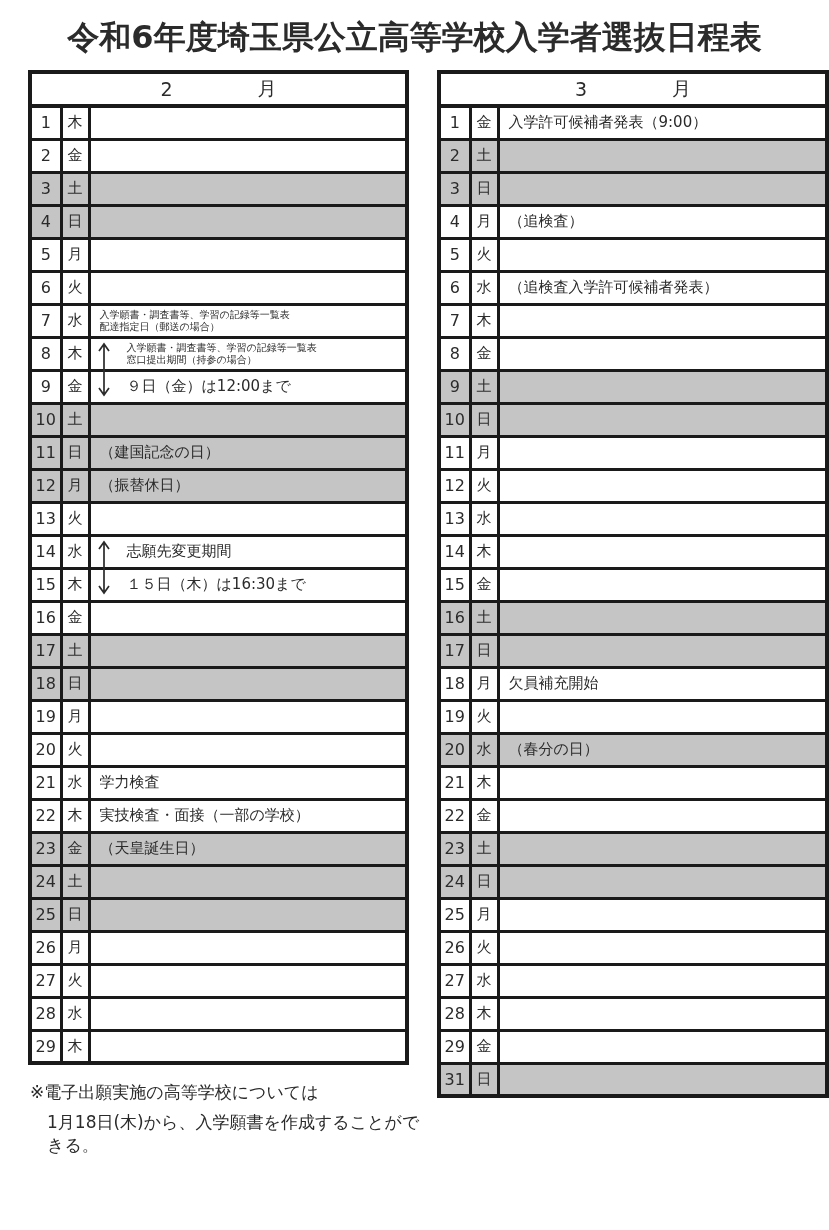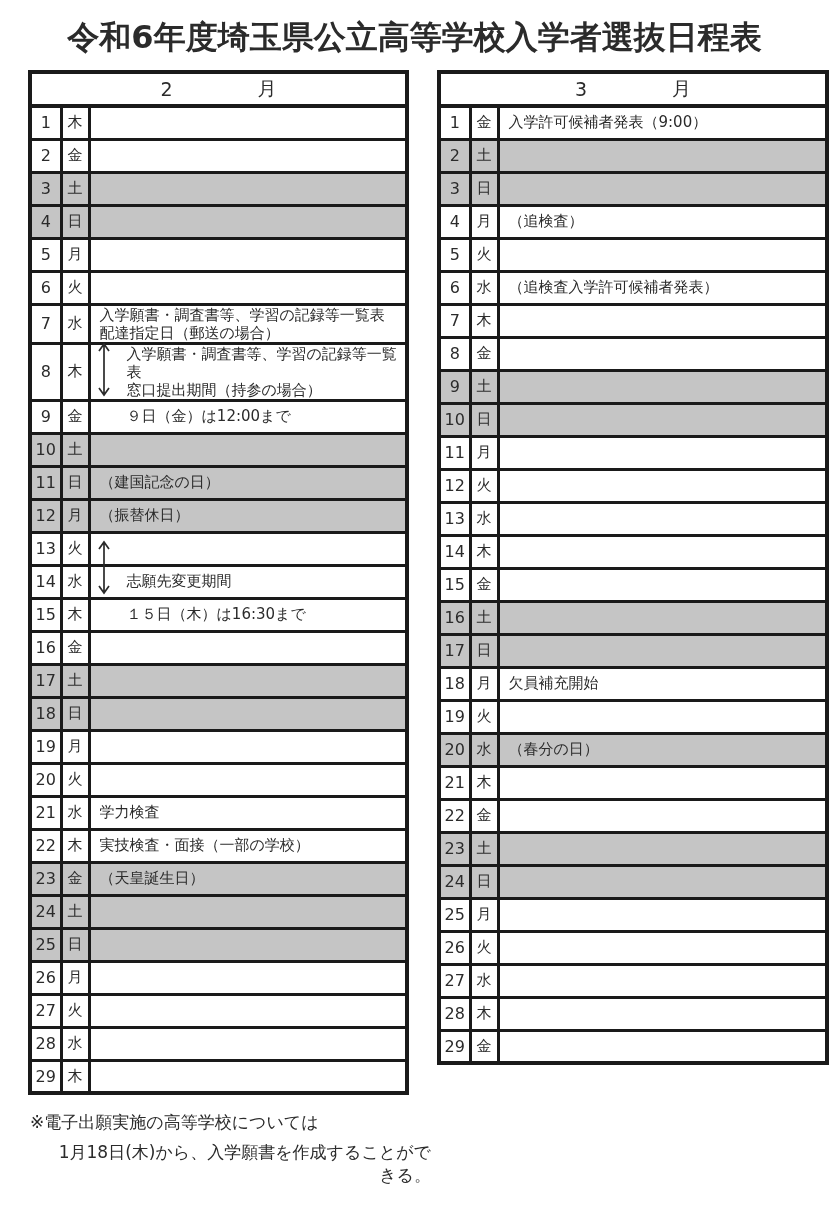--- a/index.html
+++ b/index.html
@@ -23,25 +23,25 @@
   table{border-collapse:collapse;table-layout:fixed;border:4px solid var(--border);}
   table.feb{width:381px;}
   table.mar{width:392px;}
   th,td{border:3px solid var(--border);padding:0;vertical-align:middle;}
   th.month-header{height:34px;font-weight:normal;border-bottom-width:4px;background:#fff;}
   .mh-inner{display:flex;justify-content:center;align-items:center;gap:85px;font-size:19px;}
   td{height:33px;}
   td.day{text-align:center;font-size:16px;}
   td.weekday{text-align:center;font-size:15px;}
   td.content{font-size:15px;padding:0 6px 0 9px;white-space:pre-line;line-height:1.25;}
-  td.content.small{font-size:15px;line-height:1.2;}
+  td.content.small{font-size:10px;line-height:1.2;}
   td.content.arrow-indent{padding-left:36px;}
   tr.gray td{background:var(--gray);}
   .footnote{margin:16px 0 8px 2px;font-size:17px;line-height:1.35;}
-  .fn2{padding-left:17px;margin-top:7px;text-align:right;}
+  .fn2{padding-left:17px;margin-top:7px;}
   svg.arrow{position:absolute;pointer-events:none;}
 </style>
 </head>
 <body>
 
 <div class="page">
   <h1 class="title">令和6年度埼玉県公立高等学校入学者選抜日程表</h1>
 
   <div class="tables">
 
@@ -382,18 +382,23 @@
             <tr>
               <td class="day">28</td>
               <td class="weekday">木</td>
               <td class="content"></td>
             </tr>
             <tr>
               <td class="day">29</td>
               <td class="weekday">金</td>
               <td class="content"></td>
             </tr>
+            <tr class="gray">
+              <td class="day">31</td>
+              <td class="weekday">日</td>
+              <td class="content"></td>
+            </tr>
           </tbody>
       </table>
     </div>
 
   </div>
 </div>
 
 </body></html>

